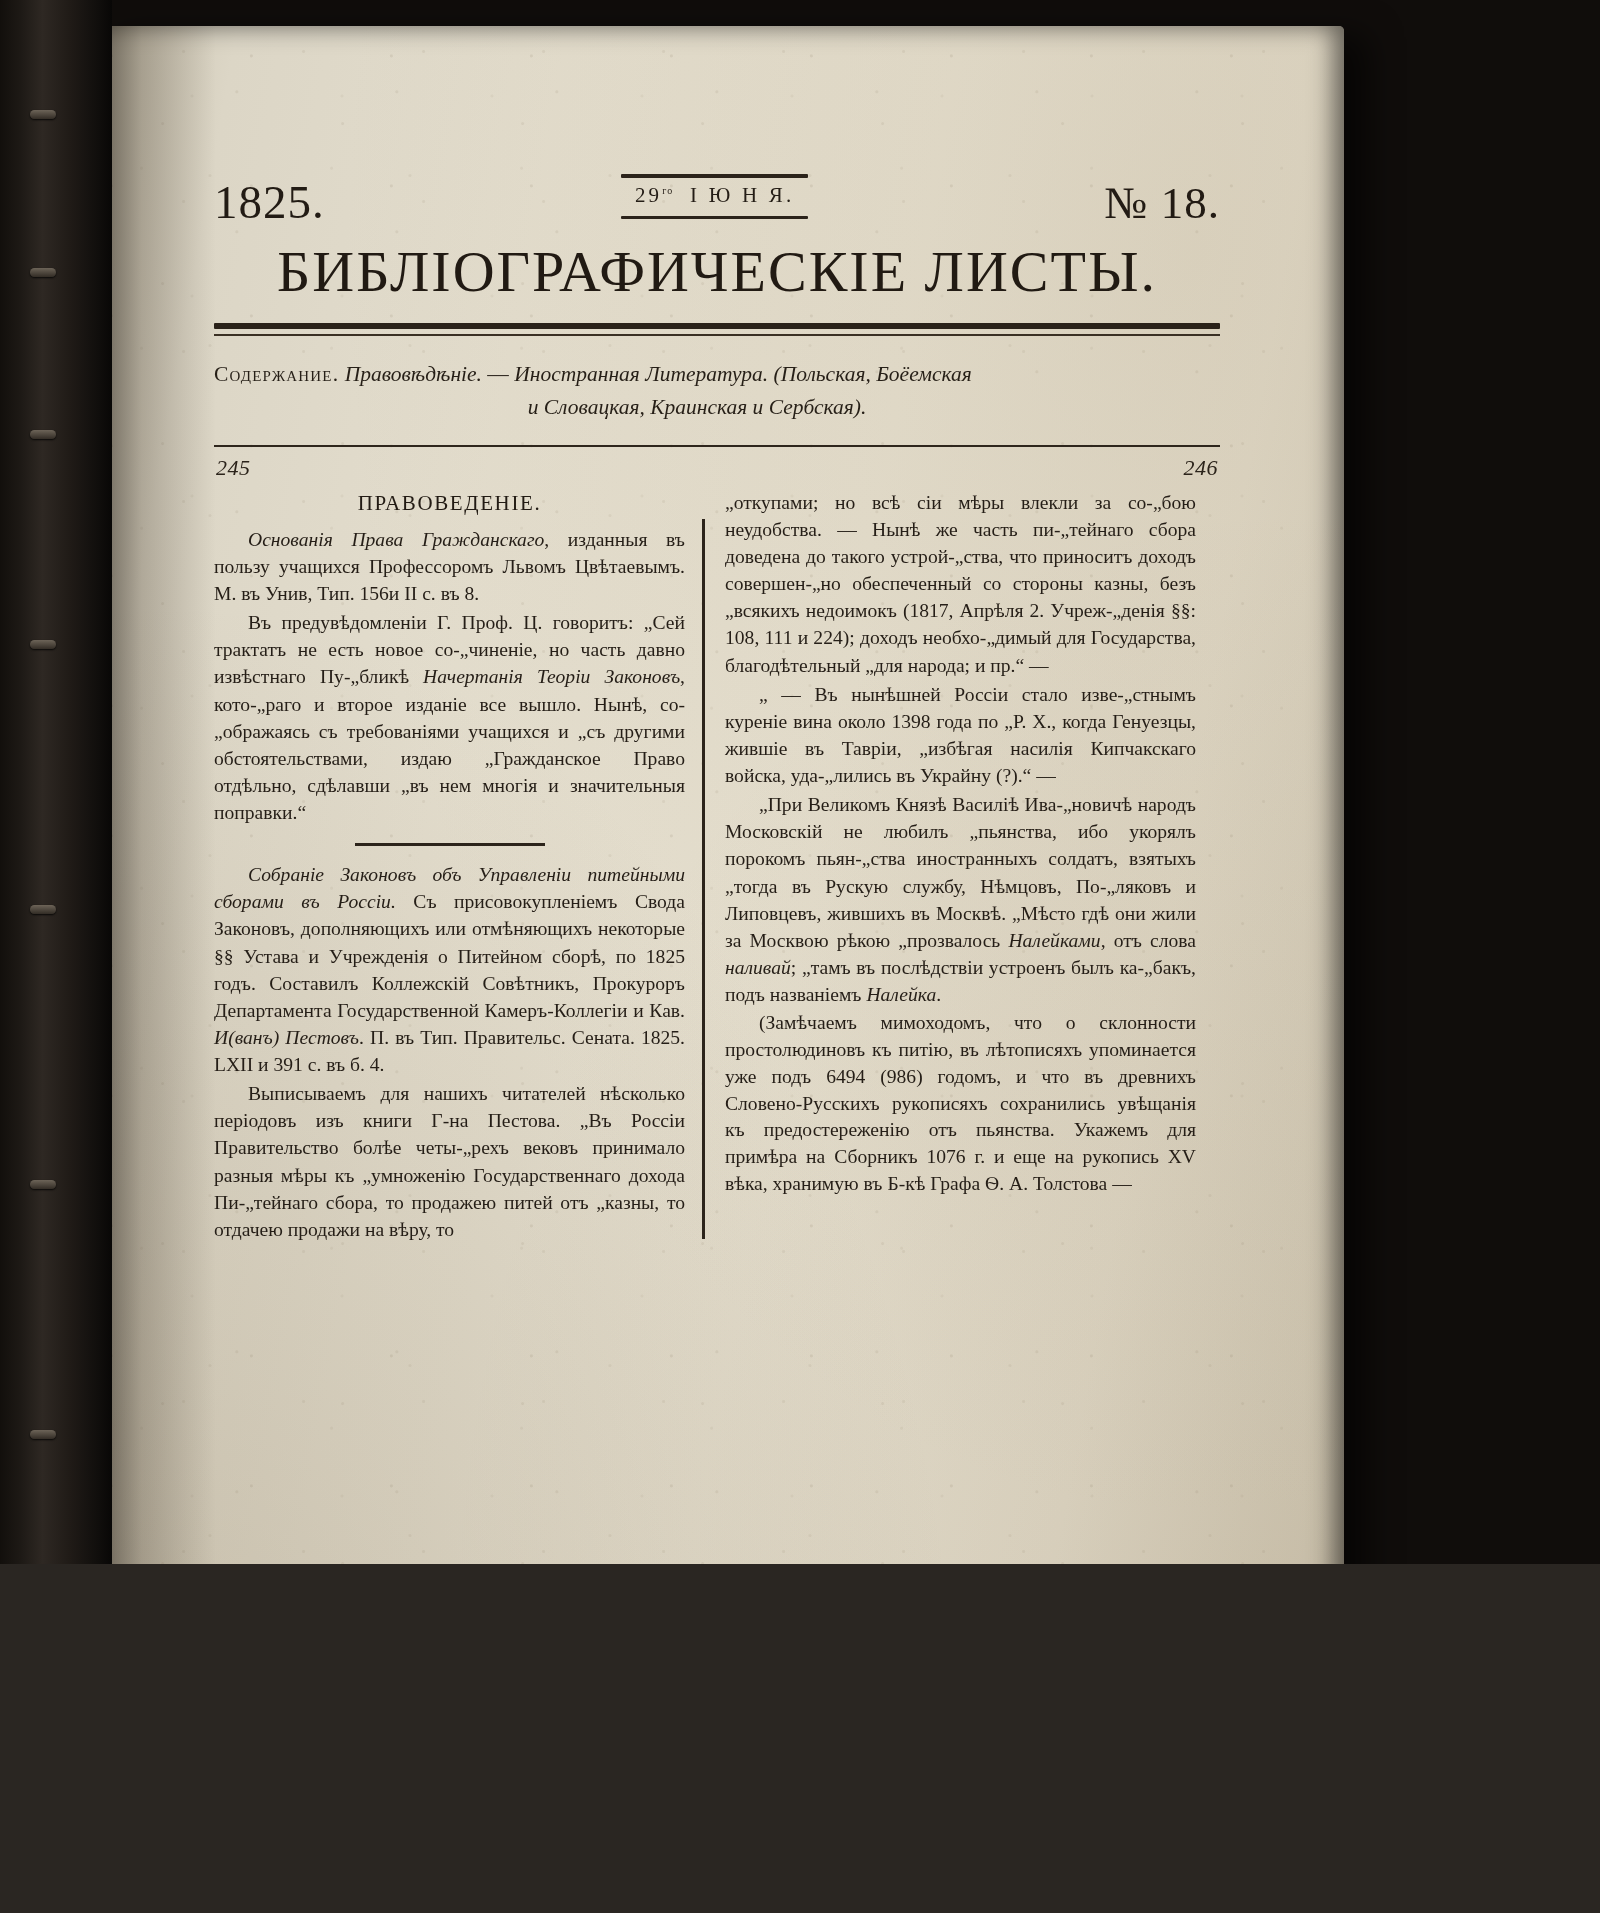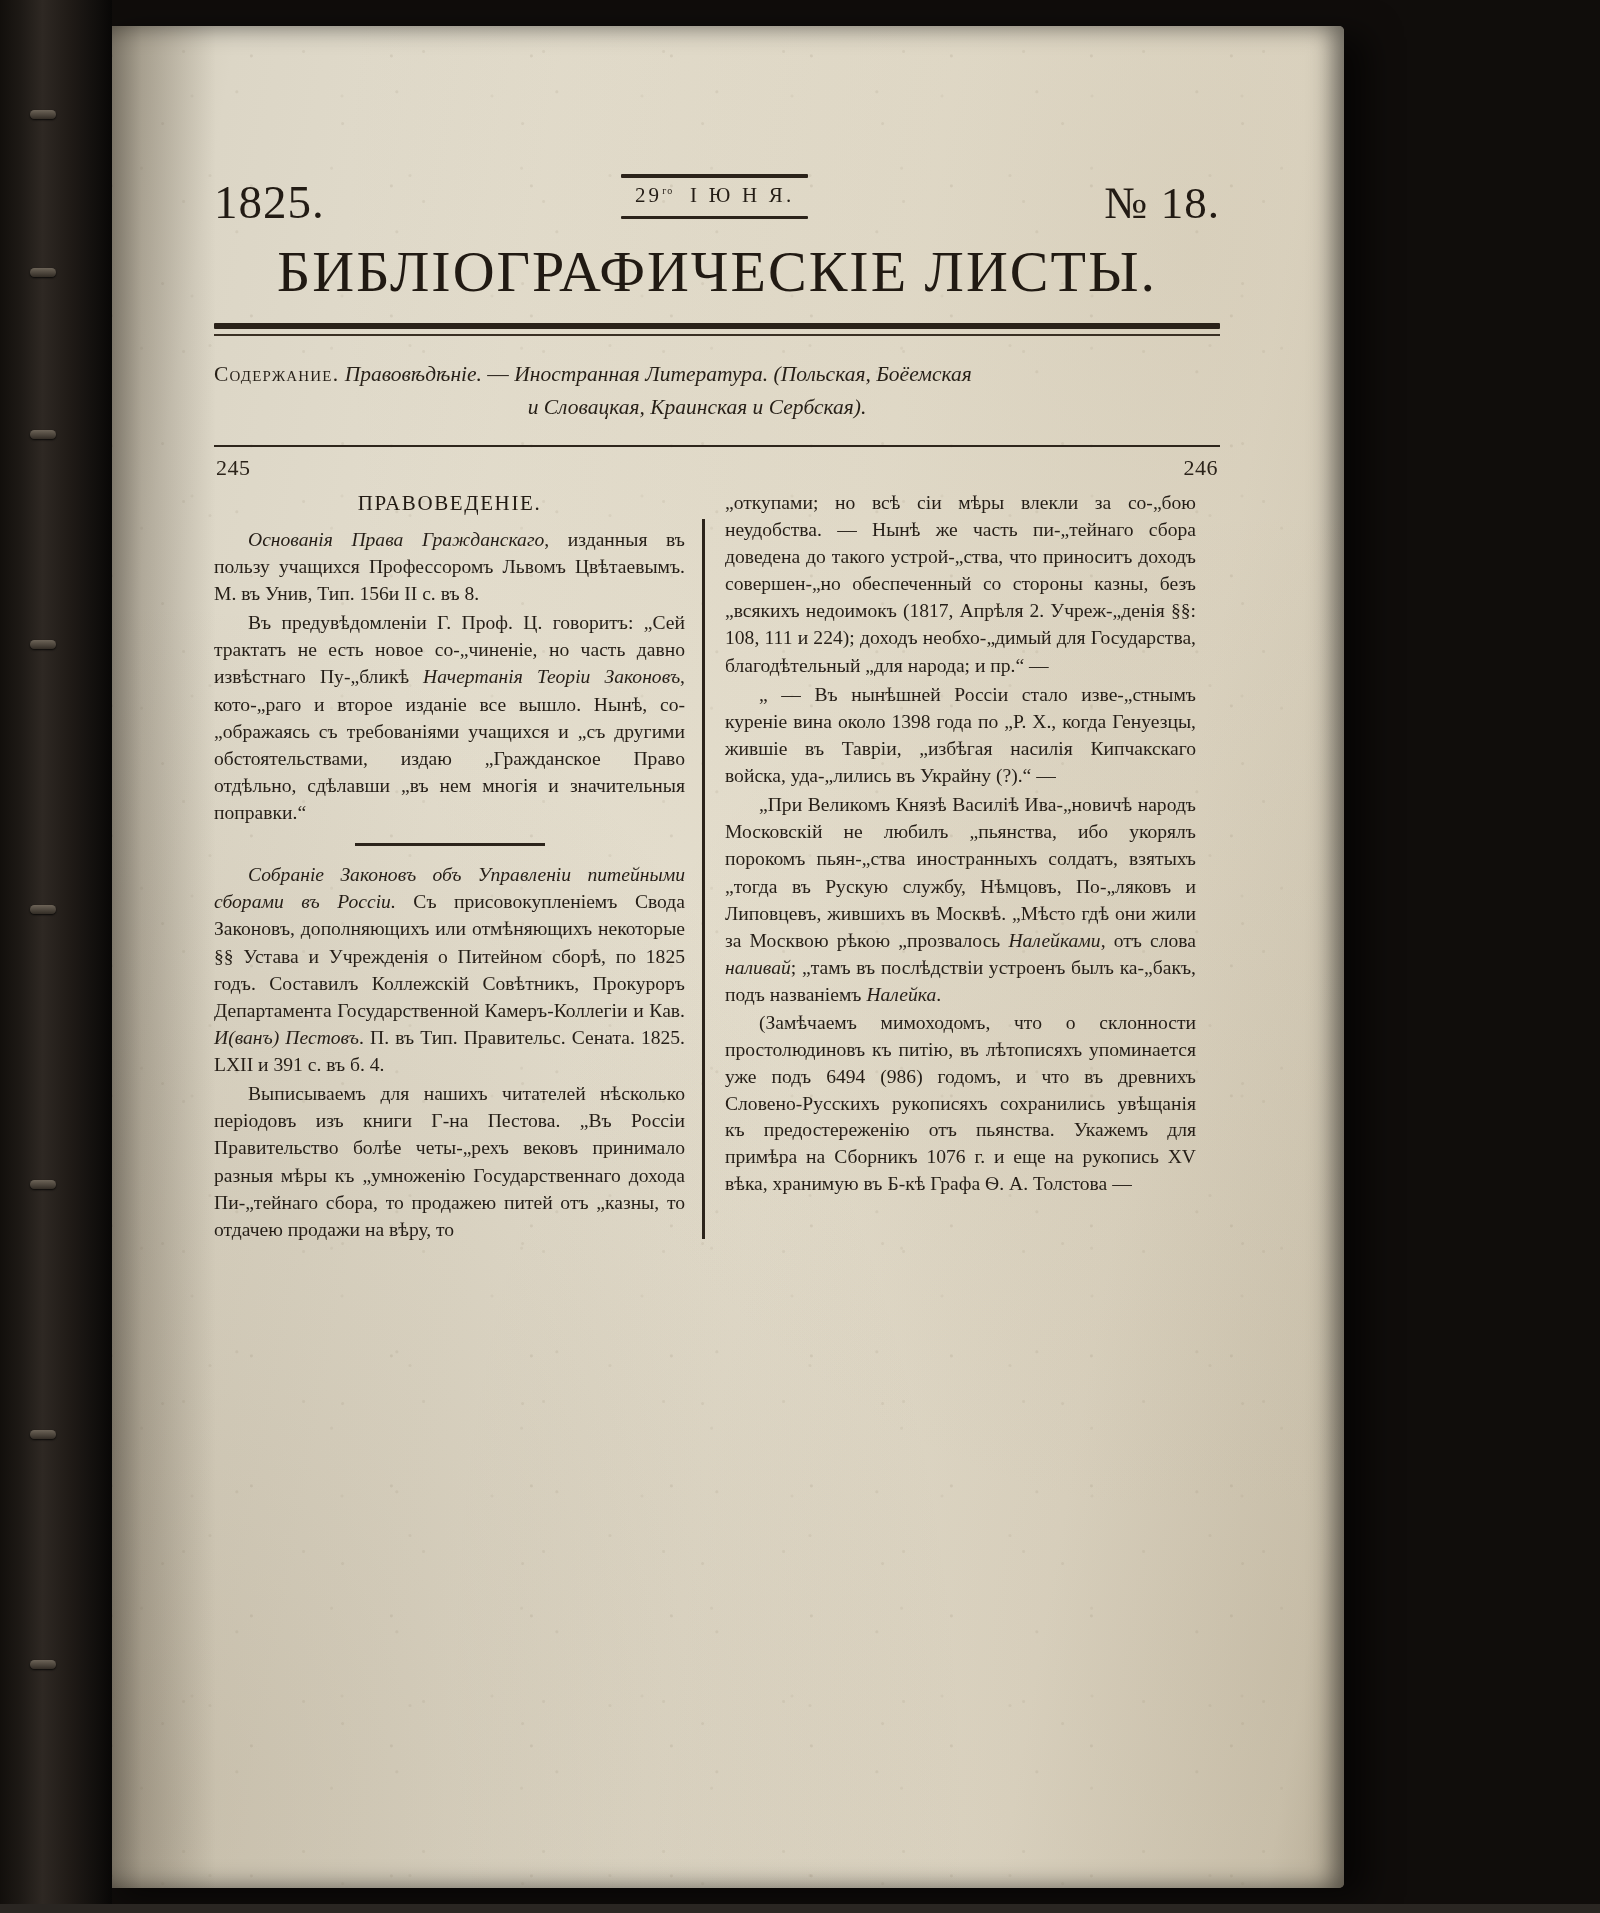--- a/index.html
+++ b/index.html
@@ -11,21 +11,21 @@
     width: 1600px;
     height: 1913px;
     overflow: hidden;
     font-family: "Liberation Serif", "DejaVu Serif", serif;
   }
 
   
   #scan {
     position: relative;
     width: 1600px;
-    height: 1904px;
+    height: 1564px;
     background: #17130f;
     overflow: hidden;
   }
   #scan::before {
     content: "";
     position: absolute;
     inset: 0;
     background:
       radial-gradient(ellipse at 12% 50%, rgba(0,0,0,.75) 0%, rgba(0,0,0,0) 45%),
       linear-gradient(90deg, #0d0b09 0px, #161210 40px, #241f1a 70px, #100d0b 95px);
@@ -188,20 +188,21 @@
   }
 
   
   .folios {
     display: flex;
     justify-content: space-between;
     font-size: 22px;
     padding: 8px 2px 2px;
     letter-spacing: .5px;
     color: #2b231a;
+    font-style: italic;
   }
 
   
   .columns {
     display: flex;
     margin-top: 6px;
   }
   .col {
     width: 471px;
     font-size: 19.6px;

